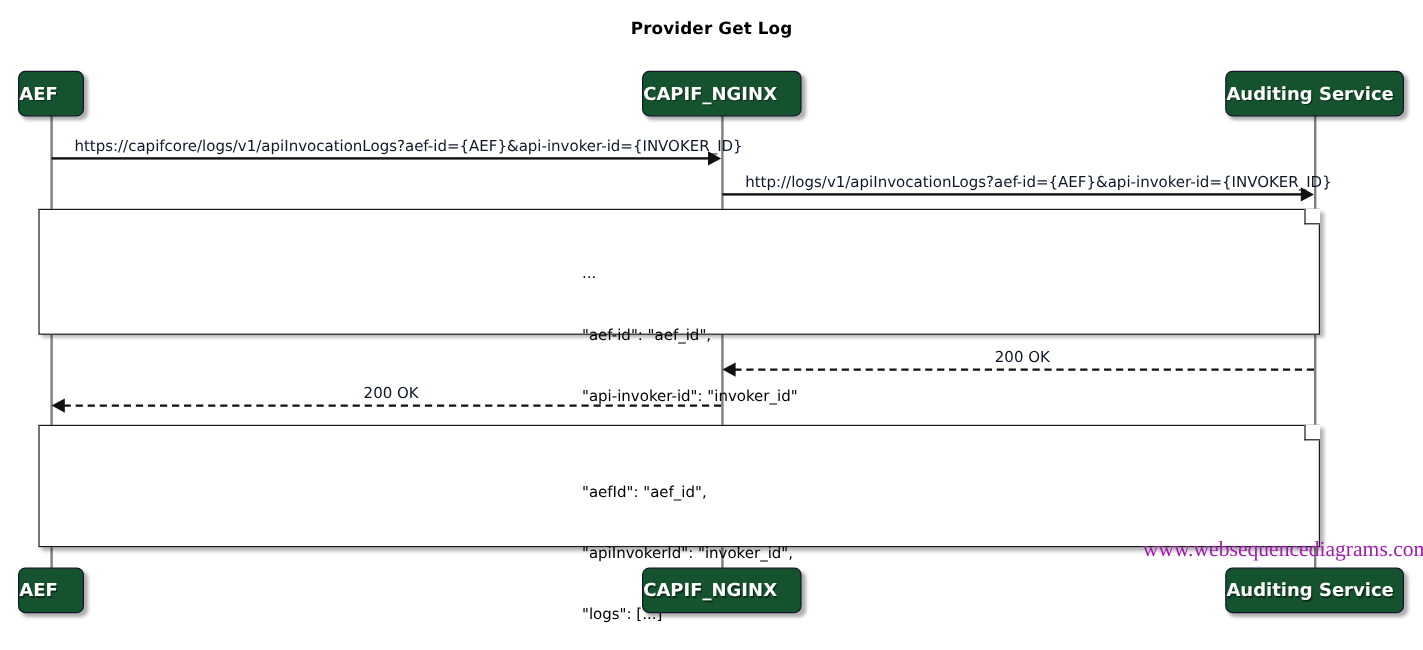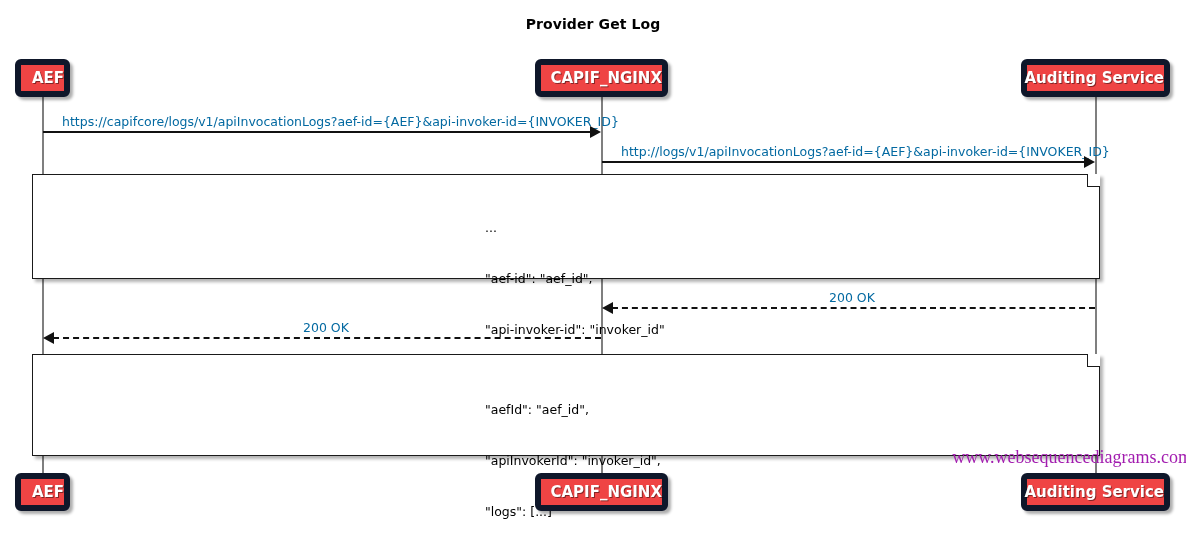--- a/index.html
+++ b/index.html
@@ -41,29 +41,29 @@
     bottom: 8px;
     font-size: 18px;
     color: #a21caf;
     font-family: Liberation Serif, serif;
   }
 
   
   .actor {
     position: absolute;
     box-sizing: border-box;
-    background: #ef4444;
-    border: 6px solid #0f172a;
+    background: #14532d;
+    border: 1px solid #0f172a;
     border-radius: 6px;
     color: #ffffff;
     font-size: 15px;
     font-weight: bold;
     display: flex;
     align-items: center;
-    justify-content: flex-end;
+    justify-content: flex-start;
     box-shadow: 3px 3px 3px rgba(0,0,0,0.32);
     text-shadow: 1px 1px 0 rgba(0,0,0,0.45);
     white-space: nowrap;
   }
 
   
   .lifeline {
     position: absolute;
     width: 2px;
     background: #7f7f7f;
@@ -88,21 +88,21 @@
     border-left: 11px solid #111111;
   }
   .arrow-head.left {
     border-top: 6px solid transparent;
     border-bottom: 6px solid transparent;
     border-right: 11px solid #111111;
   }
   .msg-label {
     position: absolute;
     font-size: 12.5px;
-    color: #0369a1;
+    color: #0f172a;
     white-space: nowrap;
     line-height: 14px;
   }
 
   
   .note {
     position: absolute;
     box-sizing: border-box;
     background: #ffffff;
     border: 1.6px solid #1a1a1a;

